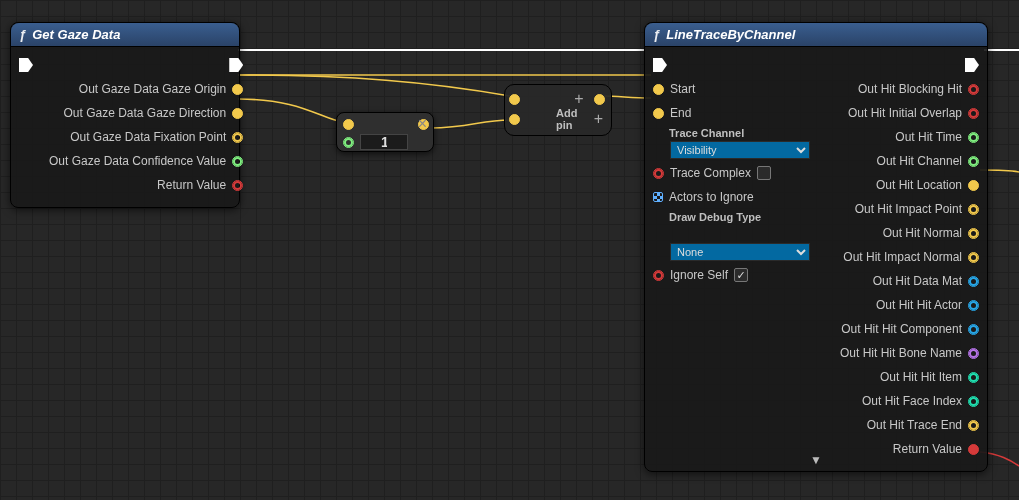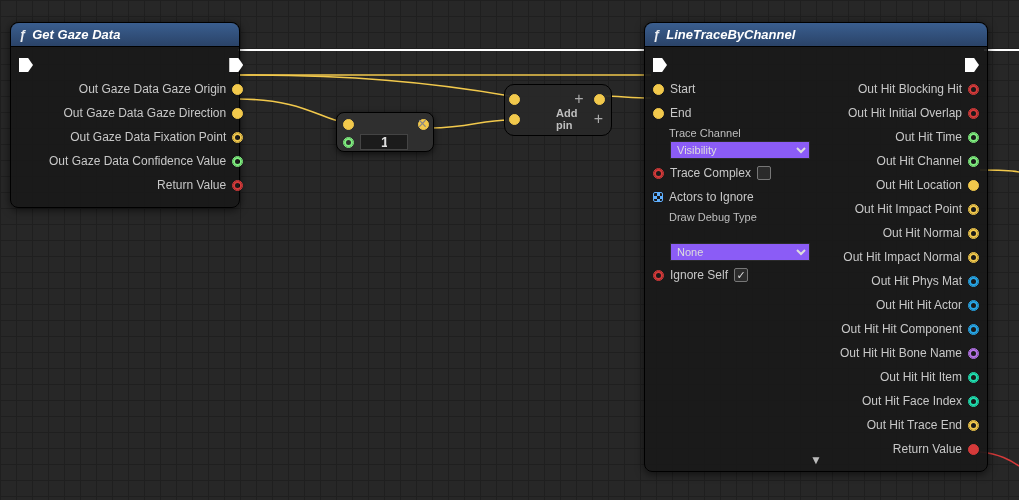--- a/index.html
+++ b/index.html
@@ -47,21 +47,21 @@
     display: flex;
     align-items: center;
     padding: 0 8px;
     gap: 6px;
     white-space: nowrap;
   }
   .pin-left  { justify-content: flex-start; }
   .pin-right { justify-content: flex-end; }
 
   .pin-label { color: #c8c8c8; }
-  .pin-label.small { font-size: 11px; color: #bfbfbf; }
+  .pin-label.small { font-size: 11px; color: #bfbfbf; font-weight: bold; }
 
   .exec {
     width: 14px; height: 14px;
     background: #fff;
     clip-path: polygon(0 0, 65% 0, 100% 50%, 65% 100%, 0 100%);
     display: inline-block;
     flex-shrink: 0;
   }
 
   .dot {
@@ -111,21 +111,21 @@
     padding: 4px 6px 6px 4px;
   }
   .addpin .row { display: flex; align-items: center; gap: 6px; height: 20px; }
   .addpin .label { color: #bfbfbf; font-size: 11px; padding-left: 30px; font-weight: bold; }
   .addpin .plus {
     width: 18px; height: 18px; display: inline-flex; align-items: center;
     justify-content: center; color: #aaa; font-size: 16px; line-height: 1;
   }
 
   select.ue {
-    background: #8b5cf6; color: #ddd; border: 1px solid #2a2a2a;
+    background: #0369a1; color: #ddd; border: 1px solid #2a2a2a;
     height: 18px; font-size: 11px; width: 140px; padding: 0 2px;
   }
   .chk {
     width: 14px; height: 14px; border: 1px solid #777; background: #2b2b2b;
     border-radius: 2px; display: inline-flex; align-items: center; justify-content: center;
     color: #ddd; font-size: 11px;
   }
   .chk.checked::after { content: "✓"; }
 
   .expand-arrow {
@@ -314,21 +314,21 @@
           </div>
         <div class="pin-row">
             <span class="pin-label">Out Hit Normal</span>
             <span class="dot c-vector hollow"></span>
           </div>
         <div class="pin-row">
             <span class="pin-label">Out Hit Impact Normal</span>
             <span class="dot c-vector hollow"></span>
           </div>
         <div class="pin-row">
-            <span class="pin-label">Out Hit Phys Mat</span>
+            <span class="pin-label">Out Hit Data Mat</span>
             <span class="dot c-object hollow"></span>
           </div>
         <div class="pin-row">
             <span class="pin-label">Out Hit Hit Actor</span>
             <span class="dot c-object hollow"></span>
           </div>
         <div class="pin-row">
             <span class="pin-label">Out Hit Hit Component</span>
             <span class="dot c-object hollow"></span>
           </div>

